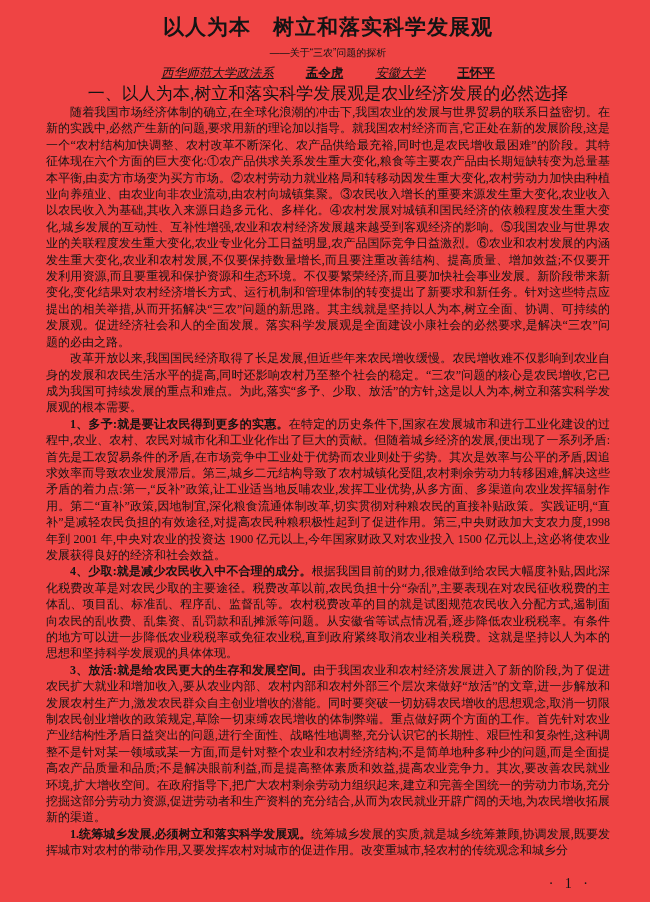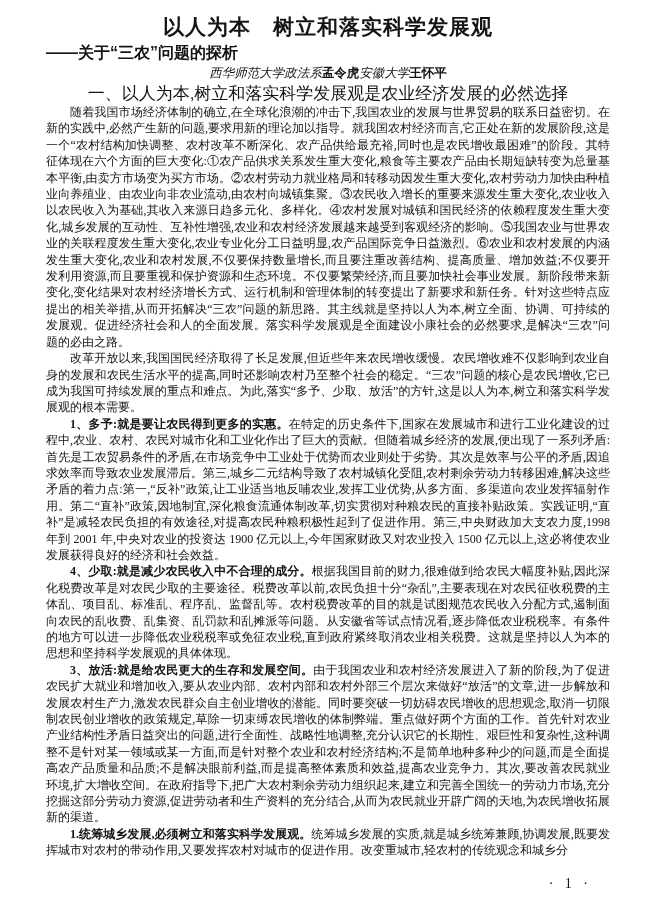--- a/index.html
+++ b/index.html
@@ -5,57 +5,57 @@
   html, body {
     margin: 0;
     padding: 0;
     background: #e9e9e7;
   }
   .page {
     position: relative;
     width: 650px;
     height: 902px;
     margin: 0 auto;
-    background: #ffffff;
+    background: #ef4444;
     box-sizing: border-box;
     padding: 12px 40px 8px 46px;
     overflow: hidden;
     color: #141414;
     font-family: "Liberation Serif", "DejaVu Serif", serif;
   }
   .doc-title {
     font-family: "Liberation Sans", "DejaVu Sans", sans-serif;
     font-weight: bold;
     font-size: 21px;
     line-height: 26px;
     text-align: center;
     margin: 2px 0 4px 0;
     letter-spacing: 1px;
   }
   .doc-subtitle {
     font-family: "Liberation Sans", "DejaVu Sans", sans-serif;
-    font-weight: bold;
-    font-size: 16px;
+    font-weight: normal;
+    font-size: 10px;
     line-height: 18px;
-    text-align: left;
+    text-align: center;
     margin: 0 0 3px 0;
   }
   .authors {
     font-size: 12.5px;
     line-height: 17px;
     text-align: center;
     margin: 0 0 2px 0;
     font-style: italic;
   }
   .authors .name {
     font-style: normal;
     font-weight: bold;
     font-family: "Liberation Sans", "DejaVu Sans", sans-serif;
   }
-  .authors span { margin: 0 0; }
+  .authors span { margin: 0 16px; text-decoration: underline; }
   h2.section-heading {
     font-family: "Liberation Sans", "DejaVu Sans", sans-serif;
     font-weight: normal;
     font-size: 17px;
     line-height: 17px;
     text-align: center;
     margin: 3px 0 2px 0;
   }
   p.body-para {
     font-size: 12px;

